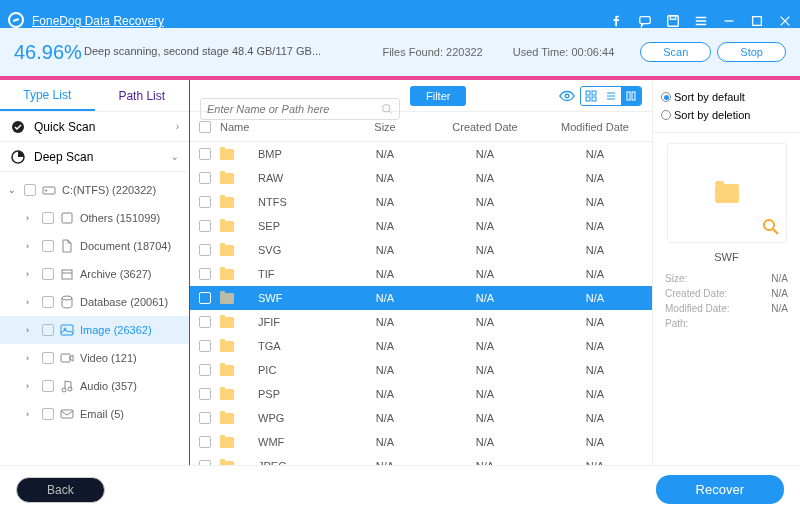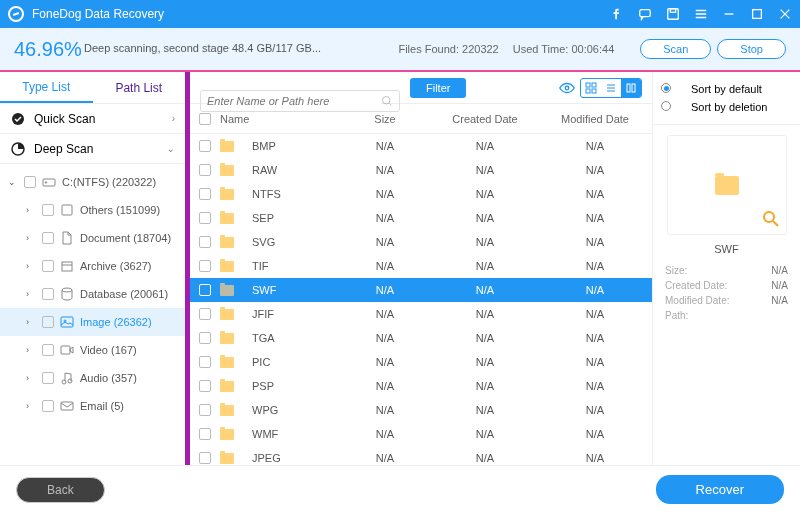--- a/index.html
+++ b/index.html
@@ -1,38 +1,38 @@
 <!DOCTYPE html>
 <html><head>
 <meta charset="utf-8">
 <style>
 * { box-sizing: border-box; margin: 0; padding: 0; font-family: -apple-system, "Segoe UI", Arial, sans-serif; }
 body { width: 800px; height: 513px; background: #f0f0f0; overflow: hidden; }
 .app { width: 800px; height: 513px; background: #fff; display: flex; flex-direction: column; }
 
 
-.titlebar { height: 28px; background: #2196f3; color: #fff; display: flex; align-items: center; padding: 0 8px; font-size: 12px; }
+.titlebar { height: 28px; background: #2196f3; color: #fff; display: flex; align-items: flex-end; padding: 0 8px; font-size: 12px; text-decoration: underline; }
 .titlebar .logo { width: 16px; height: 16px; border: 2px solid #fff; border-radius: 50%; margin-right: 8px; position: relative; }
 .titlebar .logo::after { content: ""; position: absolute; width: 6px; height: 2px; background: #fff; left: 3px; top: 5px; transform: rotate(-20deg); }
 .titlebar .title { flex: 1; }
 .titlebar .win-icons { display: flex; gap: 14px; align-items: center; }
 .titlebar .win-icons svg { width: 14px; height: 14px; stroke: #fff; fill: none; stroke-width: 1.5; }
 
 
-.statusbar { height: 44px; background: #eaf5ff; display: flex; align-items: center; padding: 0 14px; border-bottom: 2px solid #ec4899; font-size: 11px; color: #555; }
+.statusbar { height: 52px; background: #eaf5ff; display: flex; align-items: center; padding: 0 14px; border-bottom: 4px solid #ec4899; font-size: 11px; color: #555; }
 .pct { font-size: 20px; color: #2196f3; width: 70px; }
 .stat-text { flex: 1; line-height: 1.6; }
-.stat-mid { display: flex; gap: 14px; margin: 16px 20px; color: #666; }
+.stat-mid { display: flex; gap: 30px; margin: 16px 20px; color: #666; }
 .pill-btn { border: 1px solid #2196f3; color: #2196f3; background: #fff; border-radius: 12px; padding: 3px 22px; font-size: 11px; cursor: pointer; margin-left: 6px; }
 
 
 .main { flex: 1; display: flex; min-height: 0; }
 
 
-.sidebar { width: 190px; border-right: 5px solid #a21caf; display: flex; flex-direction: column; font-size: 12px; }
+.sidebar { width: 190px; border-right: 1px solid #a21caf; display: flex; flex-direction: column; font-size: 12px; }
 .tabs { display: flex; height: 32px; border-bottom: 1px solid #eee; }
 .tab { flex: 1; display: flex; align-items: center; justify-content: center; color: #4c1d95; cursor: pointer; }
 .tab.active { color: #2196f3; border-bottom: 2px solid #2196f3; }
 .scan-row { height: 30px; display: flex; align-items: center; padding: 0 10px; border-bottom: 1px solid #f0f0f0; cursor: pointer; }
 .scan-row .ico { width: 16px; height: 16px; margin-right: 8px; display: flex; align-items: center; justify-content: center; }
 .scan-row .chev { margin-left: auto; font-size: 10px; color: #888; }
 .tree { flex: 1; overflow-y: auto; padding: 4px 0; }
 .tree-item { height: 28px; display: flex; align-items: center; padding-left: 8px; cursor: pointer; gap: 6px; }
 .tree-item.l1 { padding-left: 8px; }
 .tree-item.l2 { padding-left: 26px; }
@@ -62,46 +62,46 @@
 .thead .c-cb span, .trow .c-cb span { width: 12px; height: 12px; border: 1px solid #bbb; border-radius: 2px; display: inline-block; }
 .c-name { width: 120px; }
 .c-size { width: 90px; text-align: center; }
 .c-created { width: 110px; text-align: center; }
 .c-modified { width: 110px; text-align: center; }
 .tbody { flex: 1; overflow-y: auto; }
 .trow { height: 24px; display: flex; align-items: center; font-size: 11px; color: #555; }
 .trow.sel { background: #2196f3; color: #fff; }
 .trow .c-cb { width: 30px; display: flex; justify-content: center; }
 .trow.sel .c-cb span { border-color: #fff; }
-.trow .c-name { display: flex; align-items: center; gap: 18px; }
+.trow .c-name { display: flex; align-items: center; gap: 24px; }
 .folder-ico { width: 14px; height: 11px; background: #ffd37a; border-radius: 1px; position: relative; }
 .folder-ico::before { content: ""; position: absolute; top: -2px; left: 0; width: 5px; height: 2px; background: #ffd37a; border-radius: 1px 1px 0 0; }
 .trow.sel .folder-ico { background: #bba; }
 .trow.sel .folder-ico::before { background: #bba; }
 
 
 .rpanel { width: 148px; border-left: 1px solid #eee; display: flex; flex-direction: column; font-size: 11px; }
 .sort-pop { padding: 8px; border-bottom: 1px solid #eee; }
-.sort-opt { display: flex; gap: 20px; padding: 3px 0; cursor: pointer; }
+.sort-opt { display: flex; align-items: center; gap: 3px; padding: 3px 0; cursor: pointer; }
 .radio { width: 10px; height: 10px; border: 1px solid #888; border-radius: 50%; display: inline-flex; align-items: center; justify-content: center; }
 .radio.on::after { content: ""; width: 5px; height: 5px; background: #2196f3; border-radius: 50%; }
 .preview { flex: 1; display: flex; flex-direction: column; align-items: center; padding: 10px 8px; color: #888; }
 .prev-box { width: 120px; height: 100px; border: 1px solid #eee; border-radius: 3px; display: flex; align-items: center; justify-content: center; position: relative; margin-bottom: 8px; }
 .prev-box .folder-big { width: 24px; height: 19px; background: #ffd37a; border-radius: 2px; position: relative; }
 .prev-box .folder-big::before { content: ""; position: absolute; top: -3px; left: 0; width: 9px; height: 3px; background: #ffd37a; border-radius: 2px 2px 0 0; }
 .prev-box .mag { position: absolute; right: 6px; bottom: 6px; }
 .prev-name { color: #555; margin-bottom: 8px; }
 .meta { width: 100%; }
 .meta div { display: flex; justify-content: space-between; padding: 2px 4px; font-size: 10px; }
 .meta .k { color: #aaa; }
 .meta .v { color: #777; }
 
 
 .footer { height: 48px; border-top: 1px solid #eee; display: flex; align-items: center; padding: 0 16px; }
-.back-btn { border: 1px solid #ccc; color: #bbb; background: #404040; border-radius: 14px; padding: 5px 30px; font-size: 12px; cursor: pointer; }
+.back-btn { border: 1px solid #ccc; color: #bbb; background: #0f172a; border-radius: 14px; padding: 5px 30px; font-size: 12px; cursor: pointer; }
 .recover-btn { margin-left: auto; background: #2196f3; color: #fff; border: none; border-radius: 14px; padding: 7px 40px; font-size: 13px; cursor: pointer; }
 
 svg { display: block; }
 </style>
 </head>
 <body>
 
 <div class="app">
 
   <div class="titlebar">
@@ -229,21 +229,21 @@
             </svg>
             <span class="lbl">Image (26362)</span>
           </div>
           <div class="tree-item l2">
             <span class="exp">›</span>
             <span class="cb"></span>
             <svg class="ficon" viewBox="0 0 14 14" fill="none" stroke="#888">
               <rect x="1" y="3" width="9" height="8" rx="1"></rect>
               <path d="M10 6l3-2v6l-3-2z"></path>
             </svg>
-            <span class="lbl">Video (167)</span>
+            <span class="lbl">Video (121)</span>
           </div>
           <div class="tree-item l2">
             <span class="exp">›</span>
             <span class="cb"></span>
             <svg class="ficon" viewBox="0 0 14 14" fill="none" stroke="#888">
               <path d="M5 2v8"></path>
               <circle cx="4" cy="11" r="2"></circle>
               <path d="M5 2l6 1v7"></path>
               <circle cx="10" cy="10" r="2"></circle>
             </svg>

